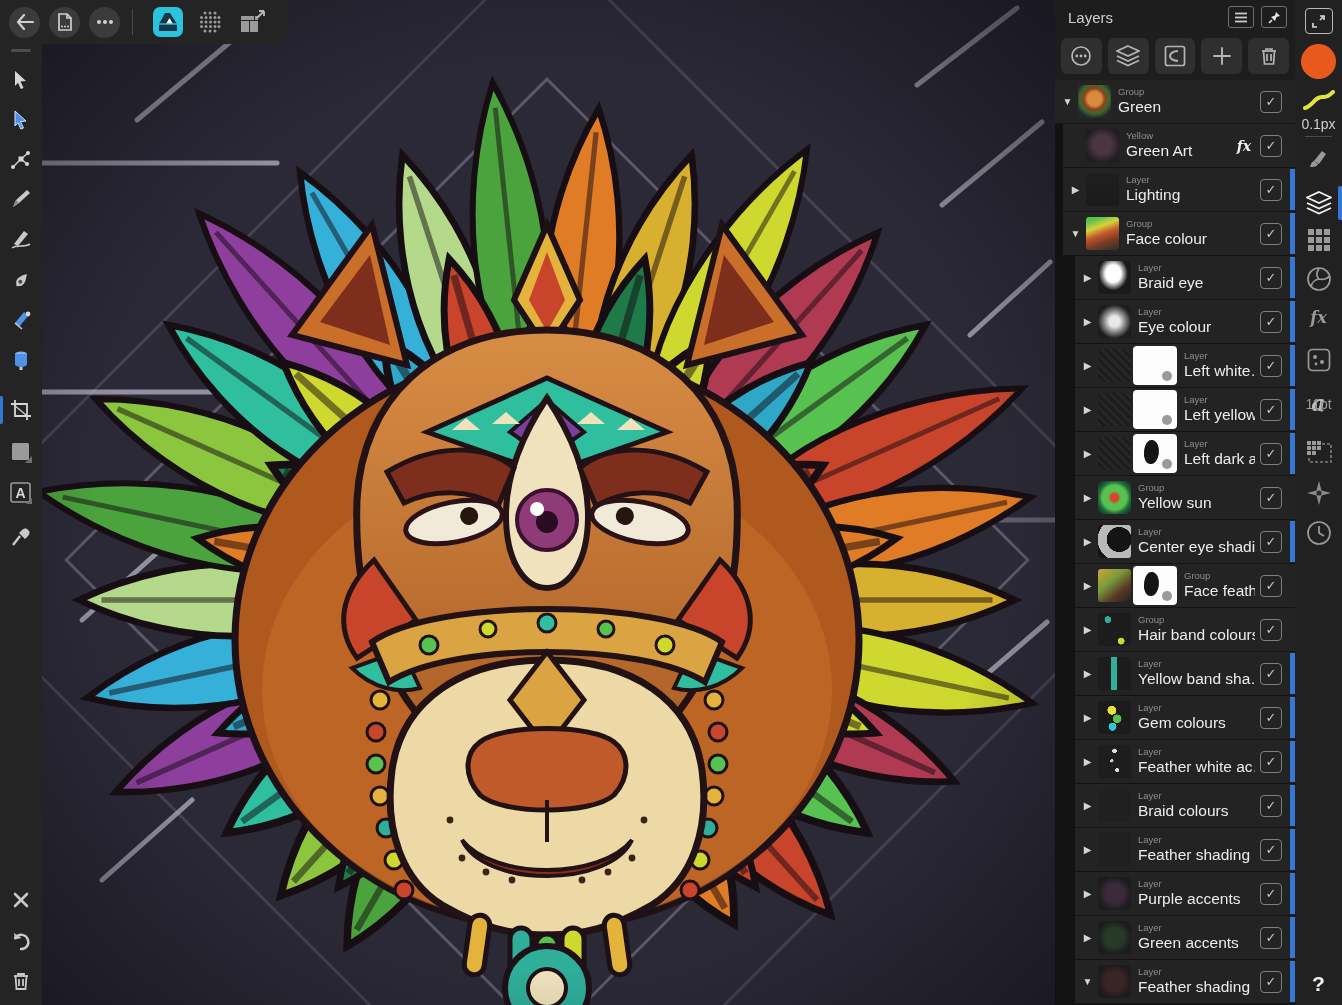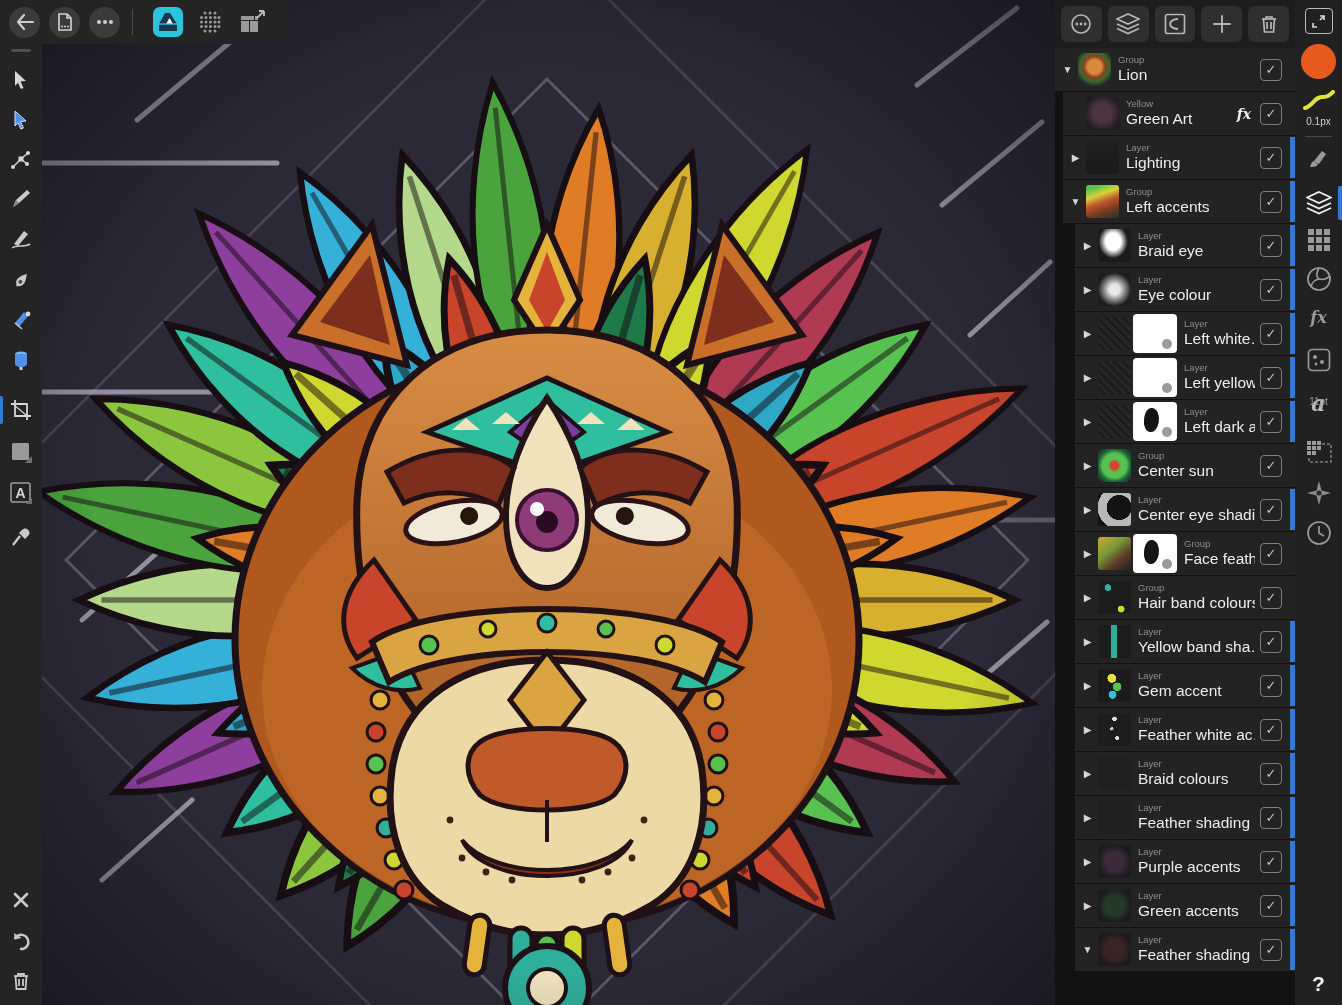--- a/index.html
+++ b/index.html
@@ -67,21 +67,21 @@
   .t-red-faint{background:radial-gradient(circle at 50% 50%,#3a2424 0 40%,#1c1c1c 72%);}
   .t-mask-dot,.t-mask-blob{width:44px;height:39px;background:#fdfdfd;border-radius:4px;}
   .t-mask-dot::after,.t-mask-blob::after{content:"";position:absolute;right:5px;bottom:4px;width:10px;height:10px;border-radius:50%;background:#9a9a9a;}
   .t-mask-blob::before{content:"";position:absolute;left:11px;top:6px;width:15px;height:24px;background:#141414;border-radius:45% 60% 50% 55%;transform:rotate(8deg);}
 
   
   .right-rail{position:absolute;left:1295px;top:0;width:47px;height:1005px;background:#212121;z-index:30;}
   .rr-item{position:absolute;left:0;width:47px;display:flex;align-items:center;justify-content:center;}
   .rr-box{width:26px;height:24px;border:1.5px solid #b9b9b9;border-radius:4px;display:flex;align-items:center;justify-content:center;}
   .fill-swatch{width:35px;height:35px;border-radius:50%;}
-  .rr-label{position:absolute;left:0;width:47px;text-align:center;color:#cfcfcf;font-size:10px;}
+  .rr-label{position:absolute;left:0;width:47px;text-align:center;color:#cfcfcf;font-size:14px;}
   .rr-div{position:absolute;left:10px;width:27px;height:1px;background:#4a4a4a;}
   .rr-active-bar{position:absolute;right:0;width:4px;background:#3577d4;border-radius:2px 0 0 2px;}
   .rr-fx{font-family:"DejaVu Serif",serif;font-style:italic;font-weight:bold;color:#9a9a9a;font-size:16px;}
   .rr-a{font-family:"DejaVu Serif",serif;font-style:italic;font-weight:bold;color:#bdbdbd;font-size:22px;}
   .rr-help{color:#f2f2f2;font-size:21px;font-weight:bold;}
 </style>
 </head>
 <body>
 
 <div class="app">
@@ -570,20 +570,36 @@
             <rect x="11" y="11" width="8" height="11"></rect>
             <rect x="16" y="6" width="3" height="4"></rect>
             <path d="M17 6 L25 6 L25 1 Z" transform="rotate(0)" fill="none"></path>
           </g>
           <path d="M18 8 L25 1 M25 1 L20 1 M25 1 L25 6" stroke="#b9b9b9" stroke-width="1.8" fill="none"></path>
         </svg>
       </div>
   </div>
 
   <div class="layers-panel">
+    <div class="lp-header">
+      <span class="lp-title">Layers</span>
+      <span class="lp-hicon">
+          <svg width="14" height="11" viewBox="0 0 14 11" stroke="#c9c9c9" stroke-width="1.8">
+            <line x1="1" y1="1.5" x2="13" y2="1.5"></line>
+            <line x1="1" y1="5.5" x2="13" y2="5.5"></line>
+            <line x1="1" y1="9.5" x2="13" y2="9.5"></line>
+          </svg>
+        </span>
+      <span class="lp-hicon">
+          <svg width="13" height="13" viewBox="0 0 13 13">
+            <path d="M8 1 L12 5 L8.5 6 L7 10 L3 6 L7 4.5 Z" fill="#e3e3e3"></path>
+            <line x1="4" y1="9" x2="1" y2="12" stroke="#e3e3e3" stroke-width="1.6"></line>
+          </svg>
+        </span>
+    </div>
     <div class="lp-toolbar">
       <div class="lp-btn">
           <svg width="22" height="22" viewBox="0 0 22 22">
             <circle cx="11" cy="11" r="9" fill="none" stroke="#b5b5b5" stroke-width="1.7"></circle>
             <g fill="#b5b5b5">
               <circle cx="6.8" cy="11" r="1.4"></circle>
               <circle cx="11" cy="11" r="1.4"></circle>
               <circle cx="15.2" cy="11" r="1.4"></circle>
             </g>
           </svg>
@@ -618,21 +634,21 @@
         </div>
     </div>
     <div class="layers-list">
         <div class="layer-row lvl0">
       <span class="disclosure">▼</span>
       <span class="thumbs">
             <span class="thumb t-lion"></span>
           </span>
       <span class="meta">
         <span class="ltype">Group</span>
-        <span class="lname">Lion</span>
+        <span class="lname">Green</span>
       </span>
 
       <span class="checkbox">✓</span>
 
     </div>
         <div class="layer-row lvl1">
       <span class="disclosure hidden"></span>
       <span class="thumbs">
             <span class="thumb t-blur-dark"></span>
           </span>
@@ -657,21 +673,21 @@
       <span class="checkbox">✓</span>
       <span class="selbar"></span>
     </div>
         <div class="layer-row lvl1 sel">
       <span class="disclosure">▼</span>
       <span class="thumbs">
             <span class="thumb t-left-colour"></span>
           </span>
       <span class="meta">
         <span class="ltype">Group</span>
-        <span class="lname">Left accents</span>
+        <span class="lname">Face colour</span>
       </span>
 
       <span class="checkbox">✓</span>
       <span class="selbar"></span>
     </div>
         <div class="layer-row lvl2 sel">
       <span class="disclosure">▶</span>
       <span class="thumbs">
             <span class="thumb t-white-blob"></span>
           </span>
@@ -738,21 +754,21 @@
       <span class="checkbox">✓</span>
       <span class="selbar"></span>
     </div>
         <div class="layer-row lvl2">
       <span class="disclosure">▶</span>
       <span class="thumbs">
             <span class="thumb t-green-sun"></span>
           </span>
       <span class="meta">
         <span class="ltype">Group</span>
-        <span class="lname">Center sun</span>
+        <span class="lname">Yellow sun</span>
       </span>
 
       <span class="checkbox">✓</span>
 
     </div>
         <div class="layer-row lvl2 sel">
       <span class="disclosure">▶</span>
       <span class="thumbs">
             <span class="thumb t-crescent"></span>
           </span>
@@ -804,21 +820,21 @@
       <span class="checkbox">✓</span>
       <span class="selbar"></span>
     </div>
         <div class="layer-row lvl2 sel">
       <span class="disclosure">▶</span>
       <span class="thumbs">
             <span class="thumb t-gems"></span>
           </span>
       <span class="meta">
         <span class="ltype">Layer</span>
-        <span class="lname">Gem accent</span>
+        <span class="lname">Gem colours</span>
       </span>
 
       <span class="checkbox">✓</span>
       <span class="selbar"></span>
     </div>
         <div class="layer-row lvl2 sel">
       <span class="disclosure">▶</span>
       <span class="thumbs">
             <span class="thumb t-white-speckle"></span>
           </span>

